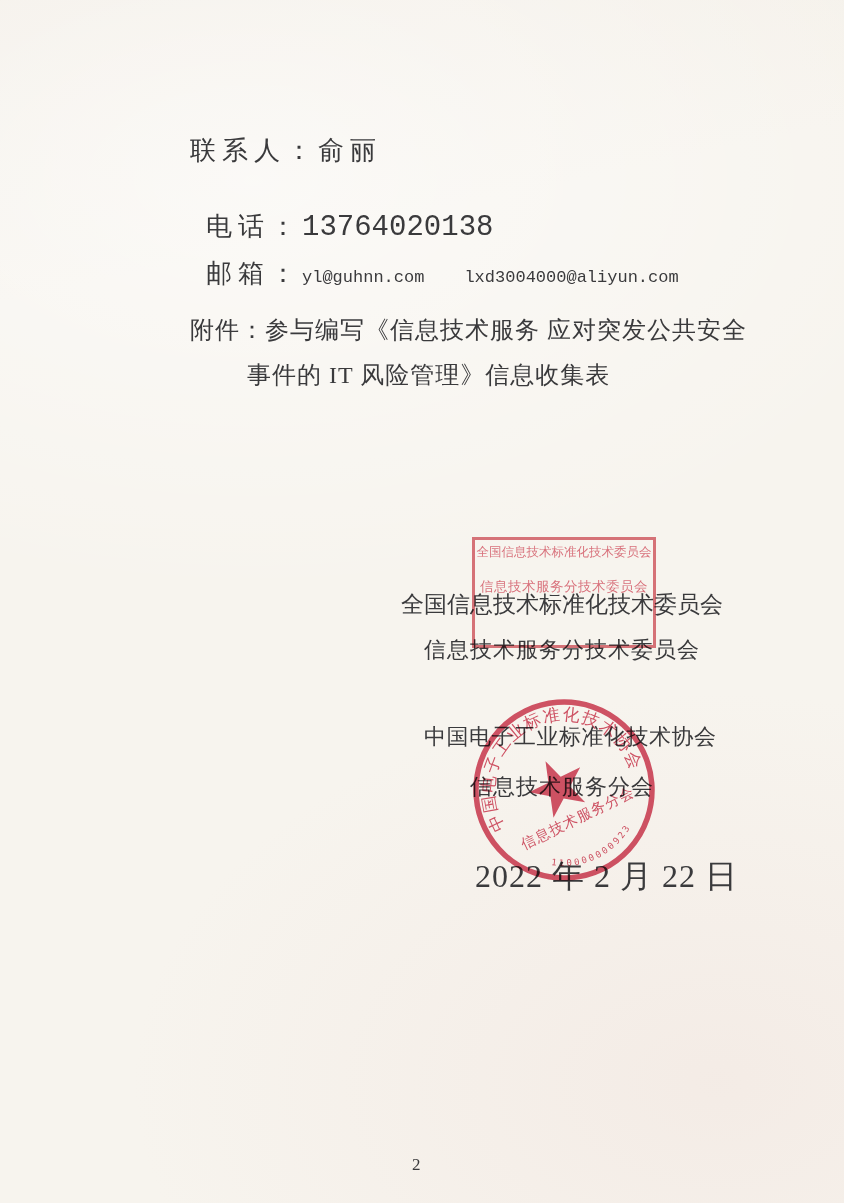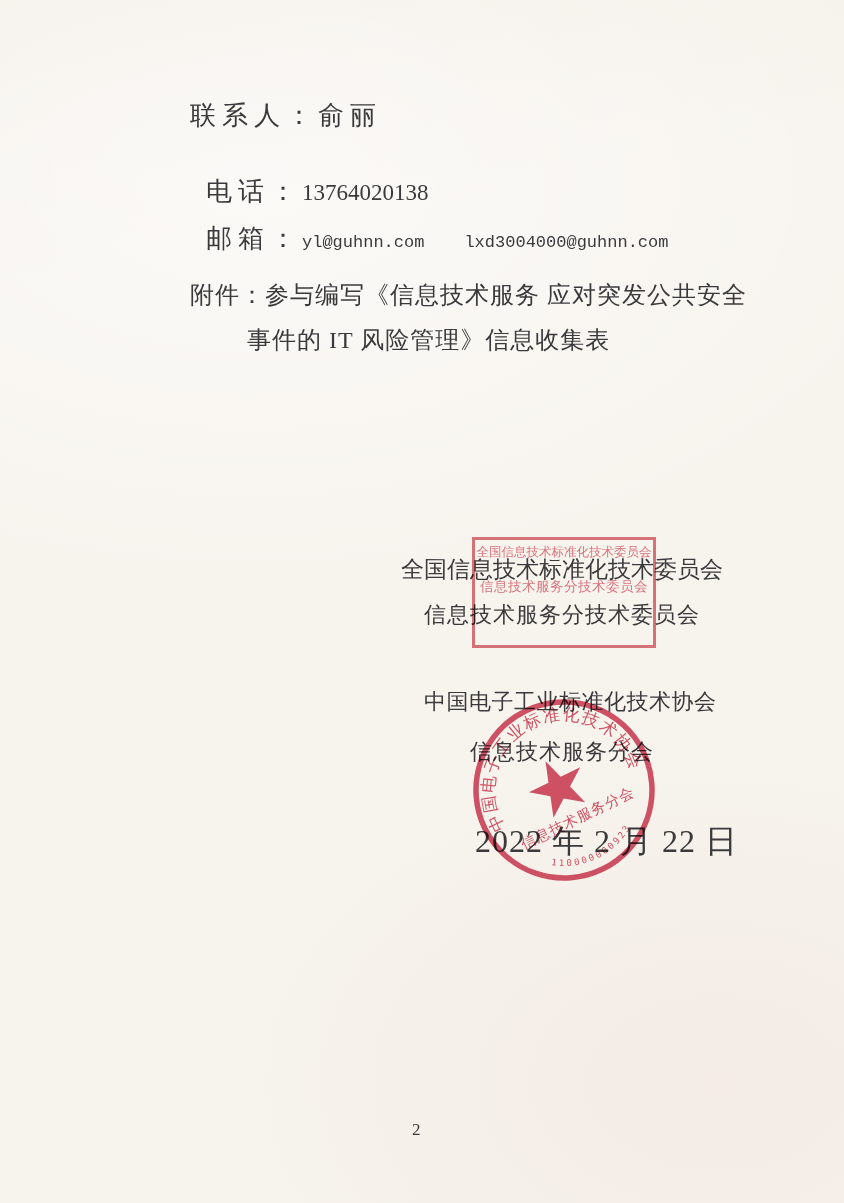--- a/index.html
+++ b/index.html
@@ -16,24 +16,24 @@
   }
   .page{
     position:relative;width:844px;height:1203px;overflow:hidden;
     background:
       radial-gradient(1200px 700px at 30% 15%, rgba(255,255,255,.55), rgba(255,255,255,0) 60%),
       radial-gradient(900px 600px at 85% 90%, rgba(238,220,214,.35), rgba(238,220,214,0) 65%),
       linear-gradient(168deg, rgba(233,224,214,.25) 0%, rgba(255,255,255,0) 22%),
       var(--paper);
     color:var(--ink);
   }
-  .line{position:absolute;white-space:pre;line-height:32px;z-index:1;}
+  .line{position:absolute;white-space:pre;line-height:32px;z-index:1;margin-top:35px;}
   .cjk{font-size:26px;letter-spacing:6px;}
   .mono{font-family:"Liberation Mono","DejaVu Sans Mono",monospace;letter-spacing:0;}
-  .phone-num{font-size:23px;font-family:Liberation Serif, serif;}
+  .phone-num{font-size:29px;}
   .email{font-size:17px;text-align:center;}
   .attach{font-size:24px;letter-spacing:1px;}
   .sig{font-size:23px;line-height:28px;letter-spacing:1px;}
   .date-line{font-size:32px;letter-spacing:1px;line-height:28px;}
   .pagenum{font-size:17px;line-height:20px;}
 
   
   .rect-stamp{
     position:absolute;left:472px;top:537px;width:178px;height:105px;
     border:3px solid rgba(208,74,86,.75);
@@ -59,21 +59,21 @@
 
 <div class="page">
 
   <div class="line cjk" style="left:190px;top:100px;">联系人：俞丽</div>
 
   <div class="line" style="left:190px;top:144px;">
     <span class="cjk">电话：</span><span class="mono phone-num">13764020138</span>
   </div>
 
   <div class="line" style="left:190px;top:191px;">
-    <span class="cjk">邮箱：</span><span class="mono email">yl@guhnn.com</span><span class="mono email" style="margin-left:40px;">lxd3004000@guhnn.com</span>
+    <span class="cjk">邮箱：</span><span class="mono email">yl@guhnn.com</span><span class="mono email" style="margin-left:40px;">lxd3004000@aliyun.com</span>
   </div>
 
   <div class="line attach" style="left:190px;top:279px;">附件：参与编写《信息技术服务 应对突发公共安全</div>
   <div class="line attach" style="left:247px;top:324px;">事件的 IT 风险管理》信息收集表</div>
 
   <div class="line sig" style="left:401px;top:556px;letter-spacing:0;">全国信息技术标准化技术委员会</div>
   <div class="line sig" style="left:424px;top:601px;font-size:22px;">信息技术服务分技术委员会</div>
 
   <div class="line sig" style="left:424px;top:688px;font-size:22px;letter-spacing:0.5px;">中国电子工业标准化技术协会</div>
   <div class="line sig" style="left:470px;top:738px;font-size:22px;">信息技术服务分会</div>

